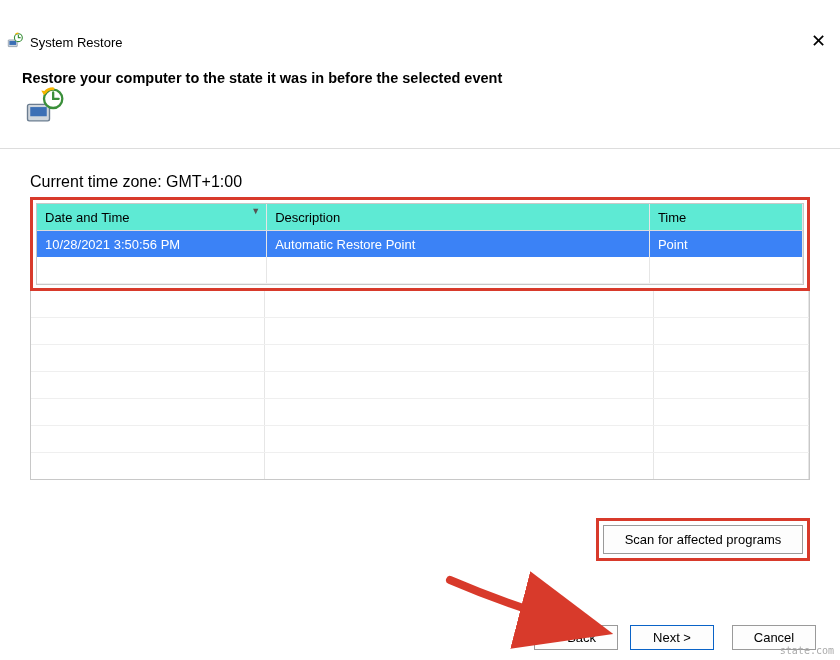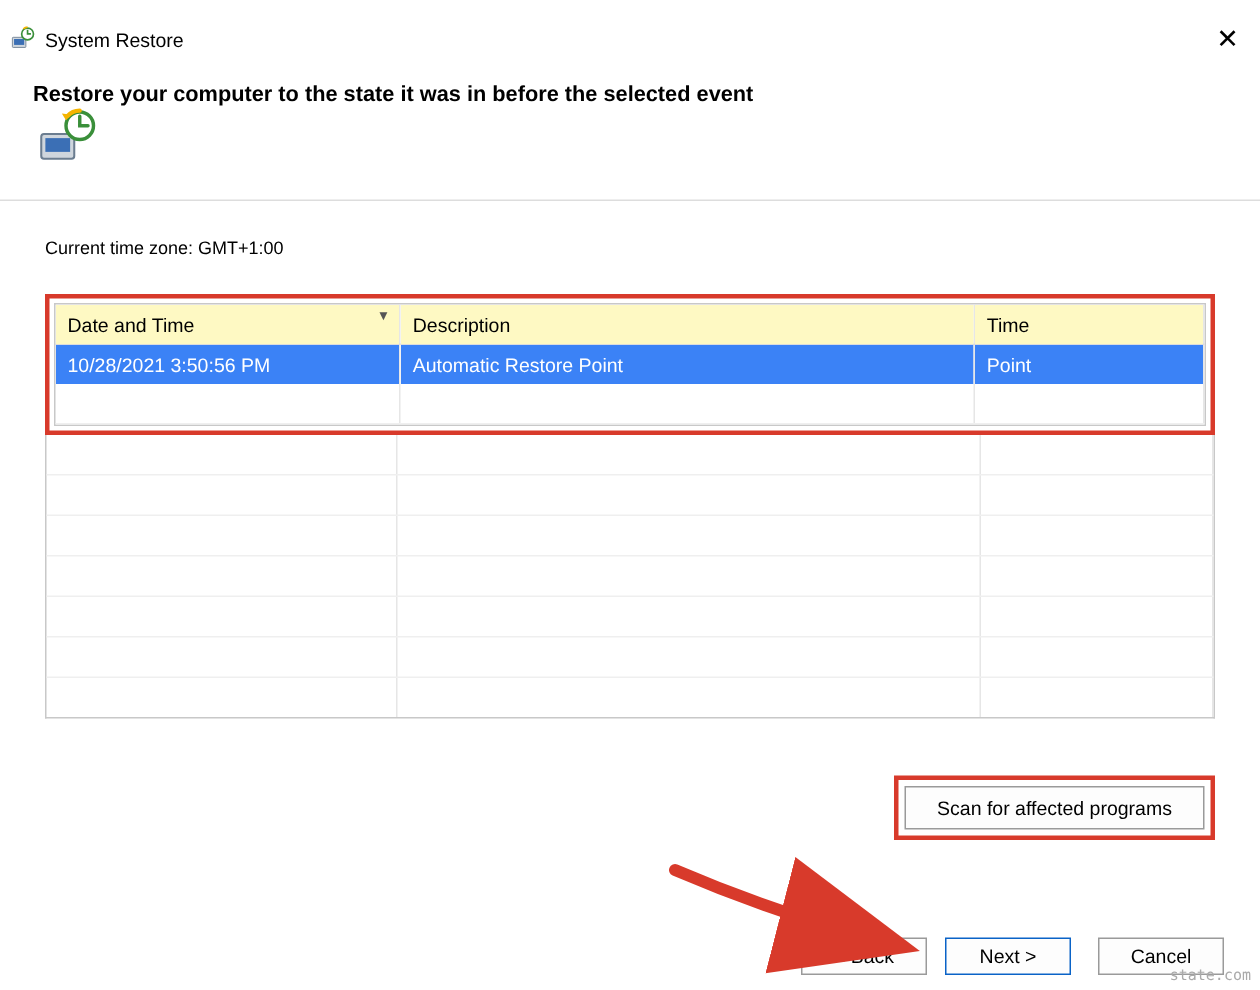--- a/index.html
+++ b/index.html
@@ -8,22 +8,23 @@
     width: 840px;
     height: 660px;
     font-family: "Segoe UI", Tahoma, sans-serif;
     font-size: 13px;
     background: #fff;
     color: #000;
     overflow: hidden;
   }
   .titlebar {
     display: flex;
-    align-items: center;
-    padding: 17px 6px 2px 6px;
+    align-items: flex-end;
+    padding: 4px 6px 2px 6px;
+    margin-top: 28px;
   }
   .titlebar .app-icon {
     width: 18px; height: 18px;
     margin-right: 6px;
     flex: 0 0 auto;
   }
   .titlebar .title {
     flex: 1 1 auto;
     font-size: 13px;
   }
@@ -50,22 +51,22 @@
   }
   .divider {
     border: none;
     border-top: 1px solid #ddd;
     margin: 8px 0 0 0;
   }
   .content {
     padding: 24px 30px 10px 30px;
   }
   .tz {
-    margin-bottom: 24px;
-    font-size: 12px;
+    margin-bottom: 6px;
+    font-size: 16px;
   }
   .highlight-box {
     border: 3px solid #d83a2b;
     padding: 3px 3px 3px 3px;
   }
   .table-wrap {
     border: 1px solid #c8c8c8;
   }
   table.restore {
     width: 100%;
@@ -76,21 +77,21 @@
     text-align: left;
     font-weight: normal;
     font-size: 13px;
     padding: 3px 8px;
     border-right: 1px solid #e6e6e6;
     height: 20px;
     overflow: hidden;
     white-space: nowrap;
   }
   table.restore thead th {
-    background: #fef9c3;
+    background: #5eead4;
     border-bottom: 1px solid #dcdcdc;
     position: relative;
   }
   table.restore thead th.sort .sort-ind {
     position: absolute;
     right: 6px;
     top: 2px;
     font-size: 9px;
     color: #555;
   }

